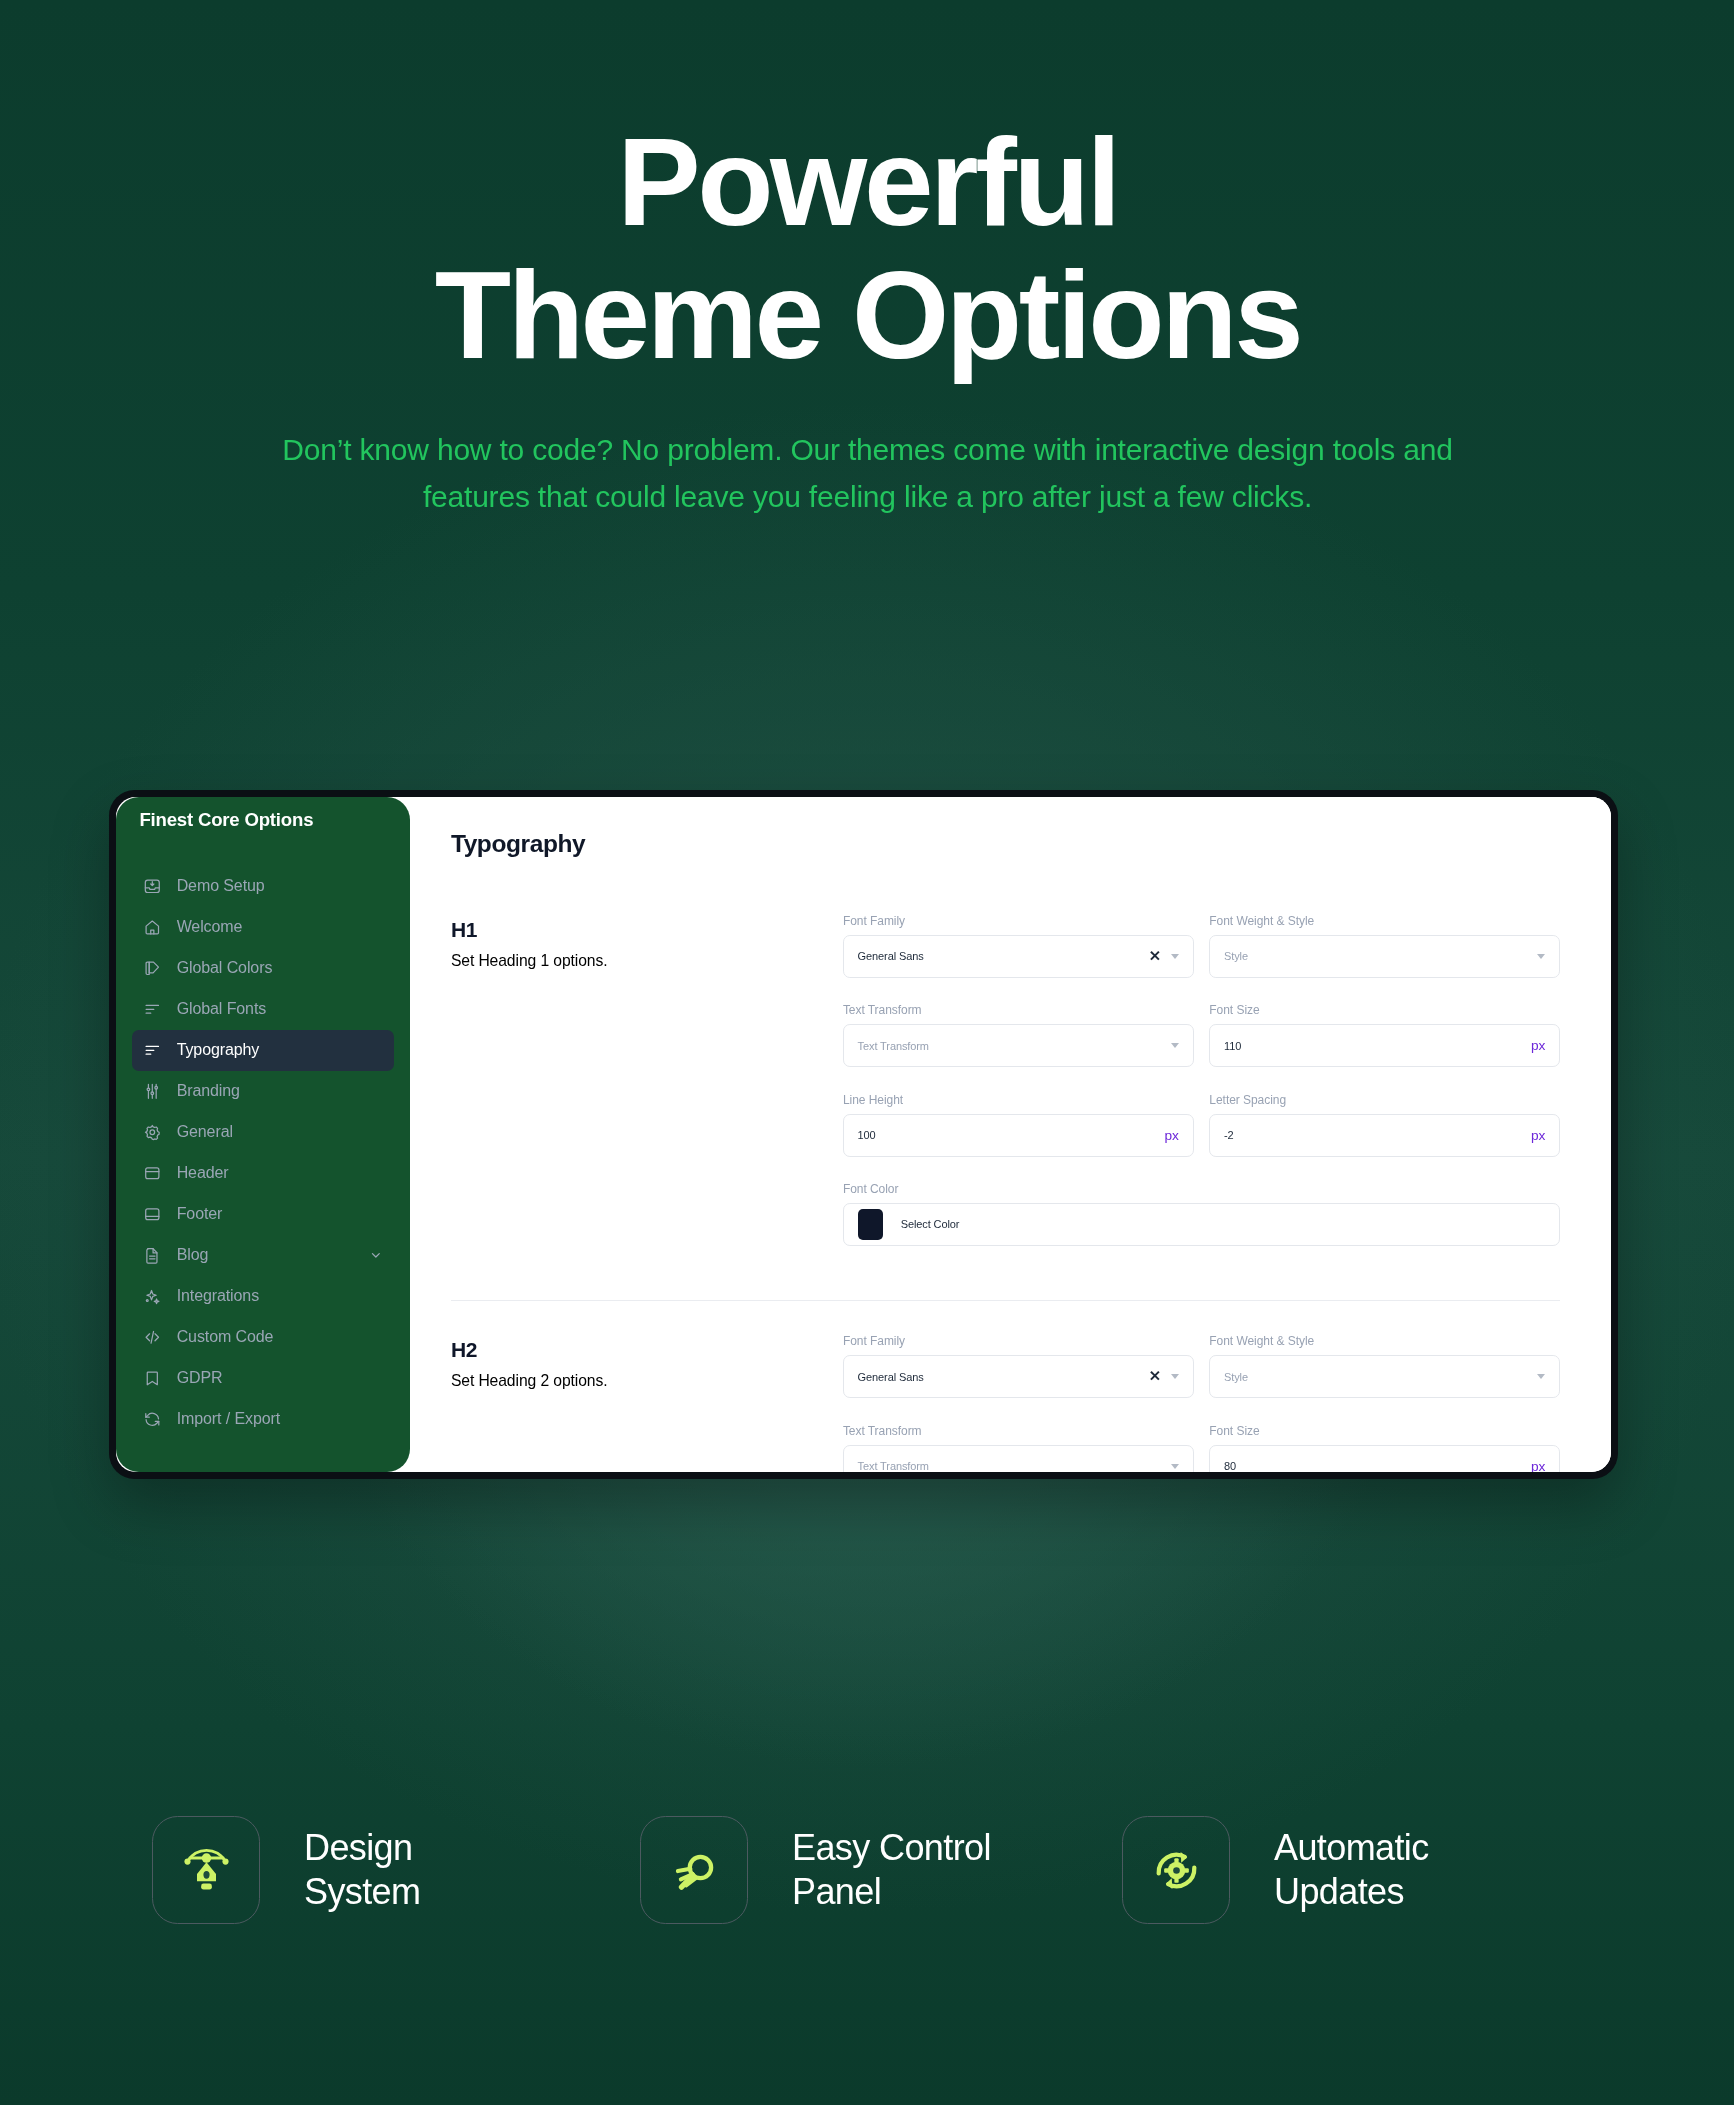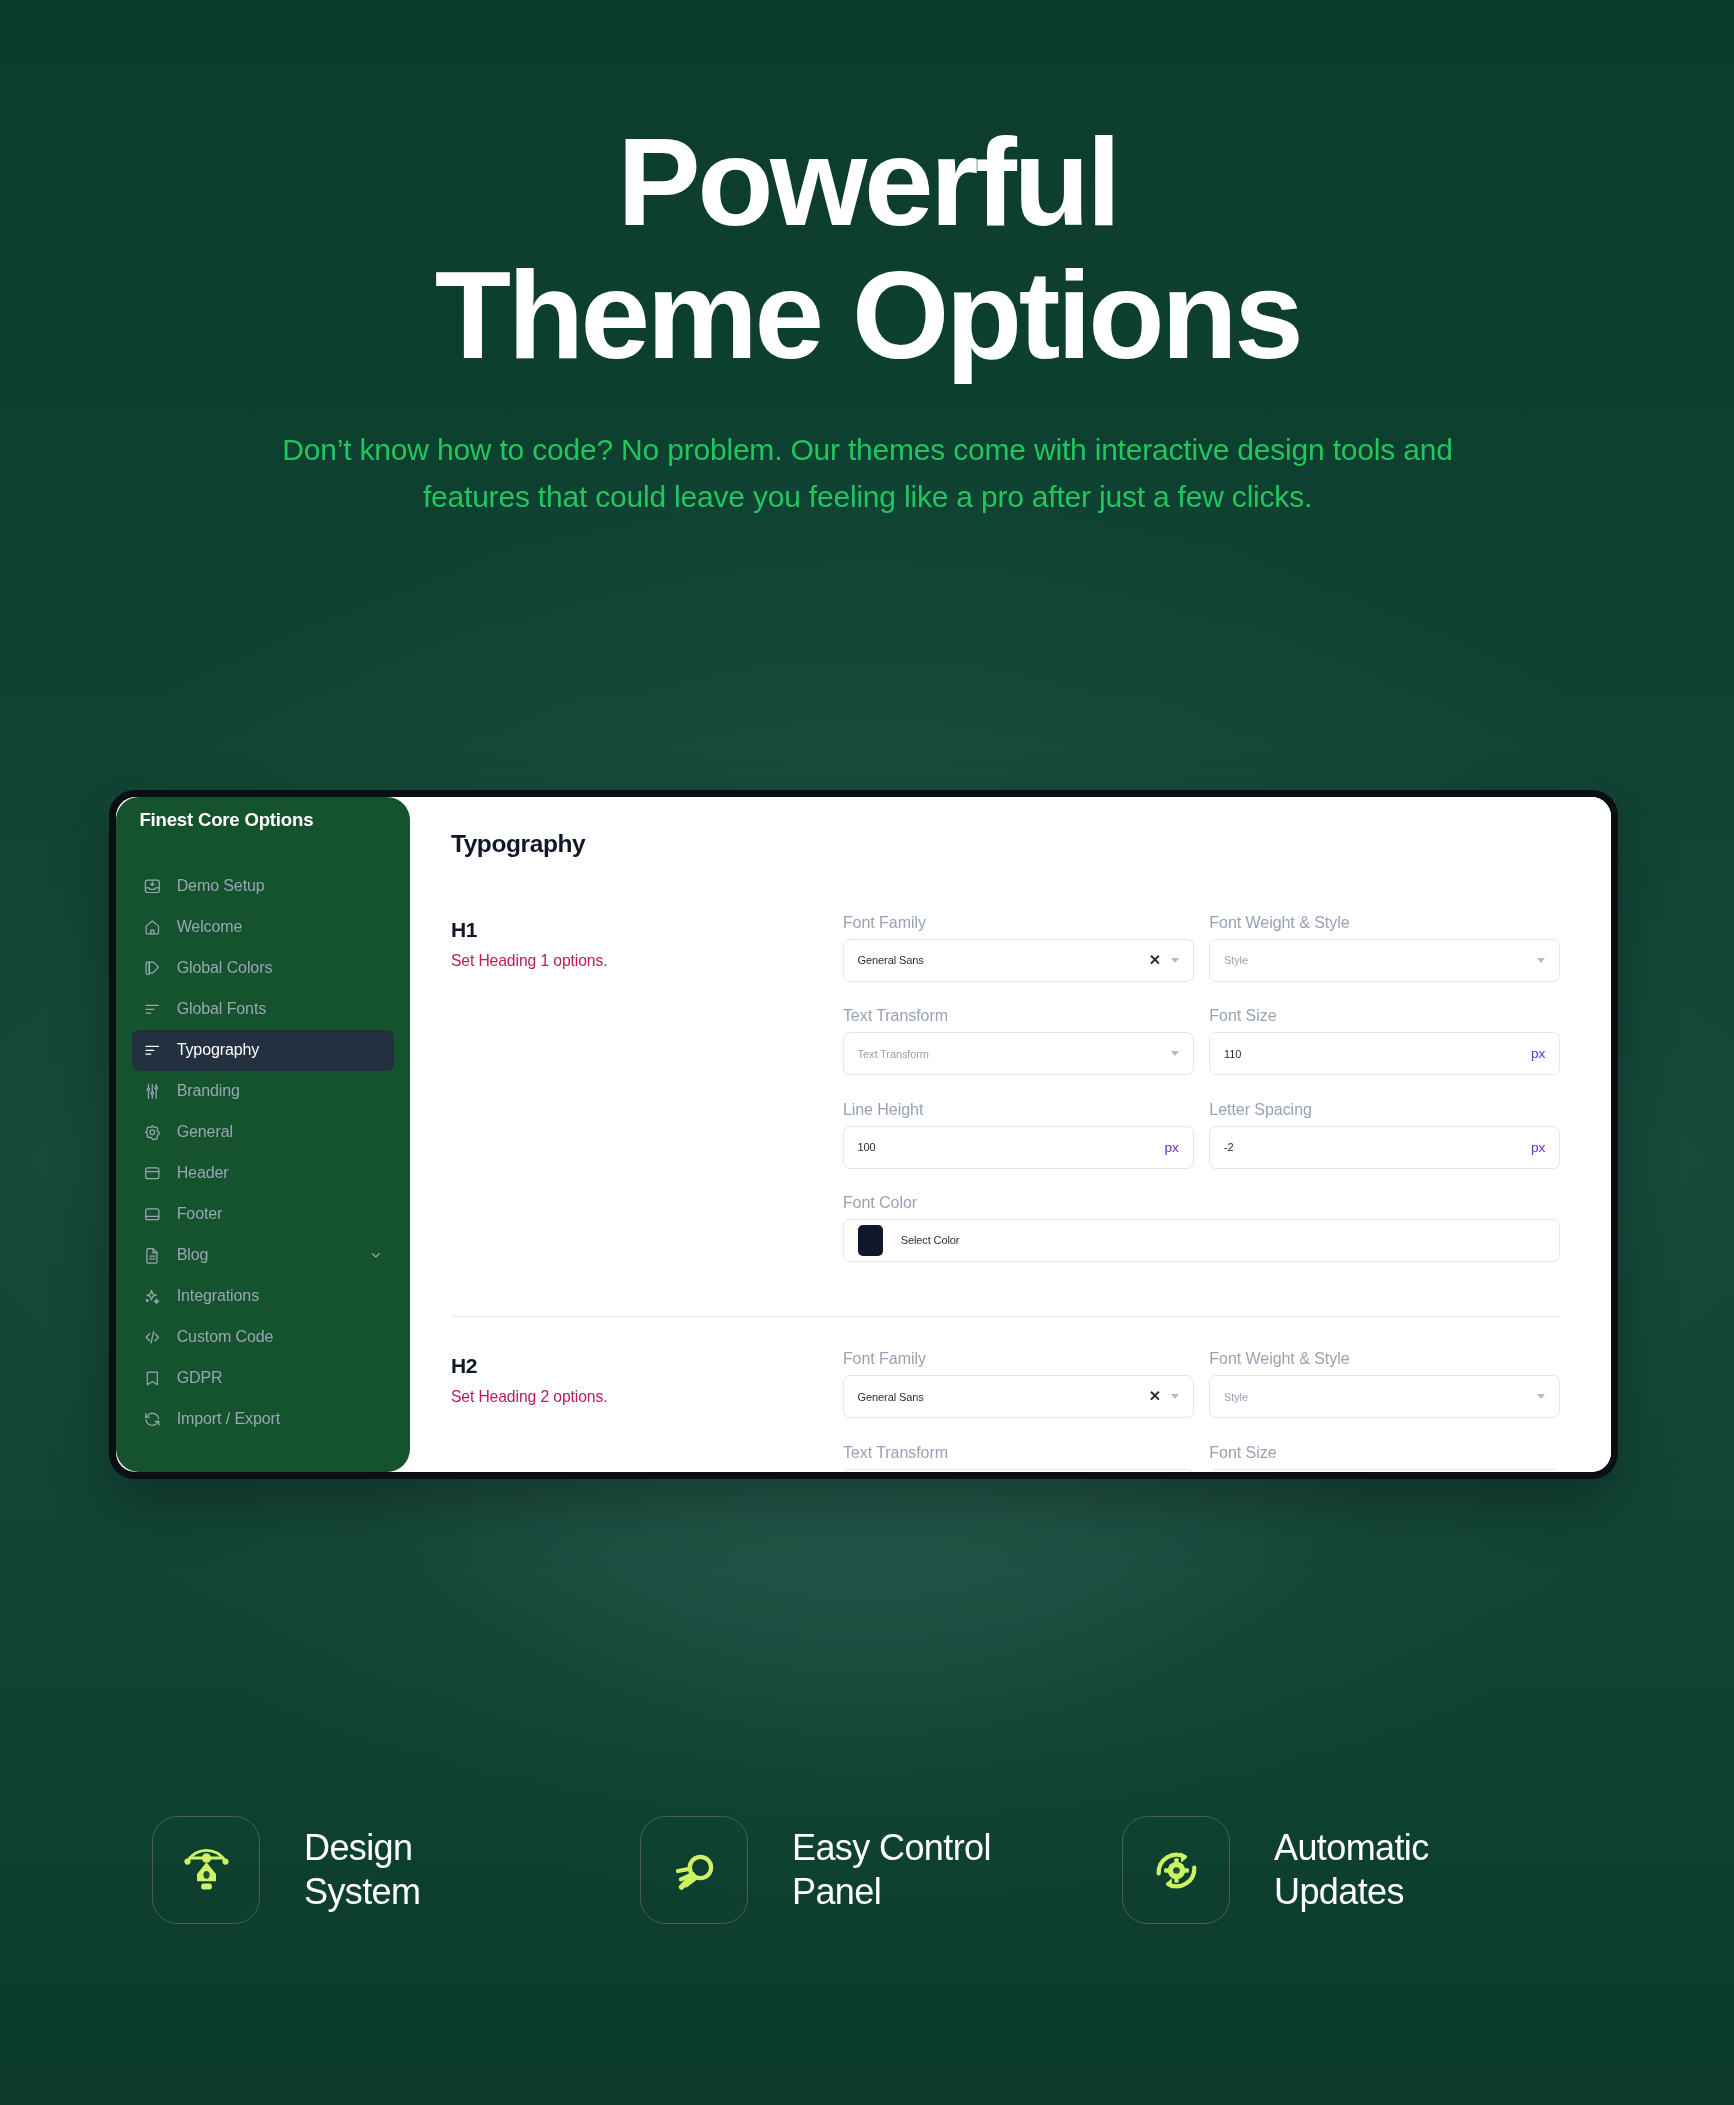--- a/index.html
+++ b/index.html
@@ -101,29 +101,29 @@
   .main-title {
     color: #101828;
     font-size: 24.5px;
     font-weight: 700;
     letter-spacing: -0.4px;
     margin-bottom: 56px;
   }
   .section { display: flex; align-items: flex-start; }
   .sec-left { width: 392px; flex: 0 0 392px; padding-top: 3.9px; }
   .sec-h { color: #0f172a; font-size: 21px; font-weight: 700; letter-spacing: -0.2px; }
-  .sec-d { color: #be185d; font-size: 15.7px; margin-top: 9.8px; letter-spacing: -0.1px; }
+  .sec-d { color: #000000; font-size: 15.7px; margin-top: 9.8px; letter-spacing: -0.1px; }
   .sec-right { flex: 1 1 auto; }
 
   .grid2 { display: flex; gap: 15.7px; margin-bottom: 25.5px; }
   .fld { flex: 1 1 0; min-width: 0; }
   .fld.full { flex: 1 1 100%; }
   .fld-label {
     color: #98a2b3;
-    font-size: 16px;
+    font-size: 12px;
     margin-bottom: 6.9px;
     letter-spacing: -0.05px;
   }
   .fld-box {
     height: 43px;
     border: 1px solid #e4e7ec;
     border-radius: 6.9px;
     background: #fff;
     display: flex; align-items: center;
     padding: 0 13.7px;

